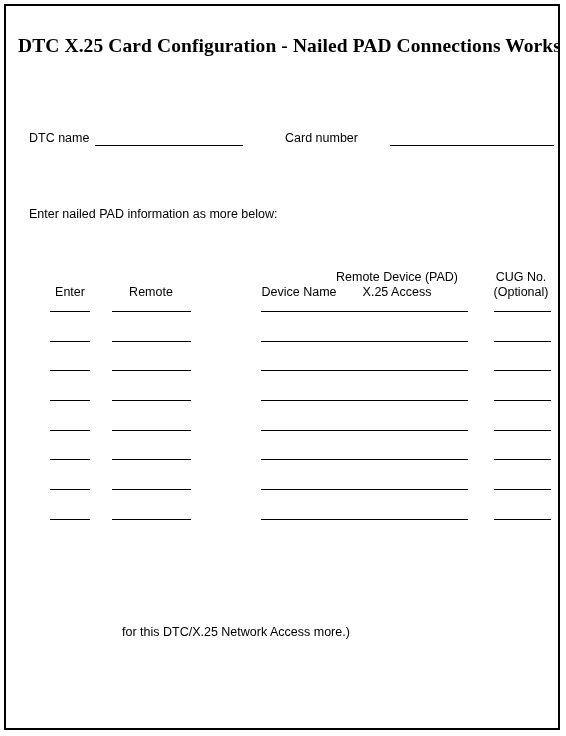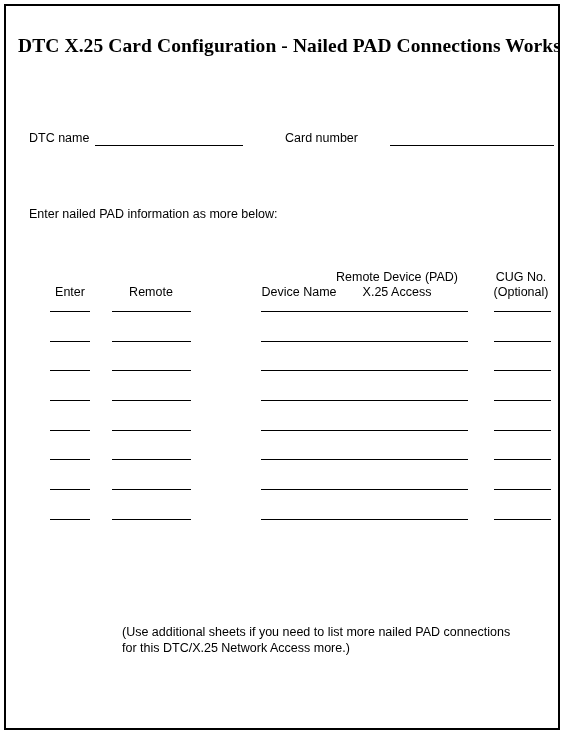--- a/index.html
+++ b/index.html
@@ -239,17 +239,16 @@
           <span class="rule c1"></span>
           <span class="rule c2"></span>
           <span class="rule c3"></span>
           <span class="rule c4"></span>
         </div>
       </div>
 
   </div>
 
   <div class="footnote">
-    <span class="fn-line">(Use additional sheets if you need to list more nailed PAD connections</span>
     <span class="fn-line">for this DTC/X.25 Network Access more.)</span>
   </div>
 
 </div>
 
 </body></html>

